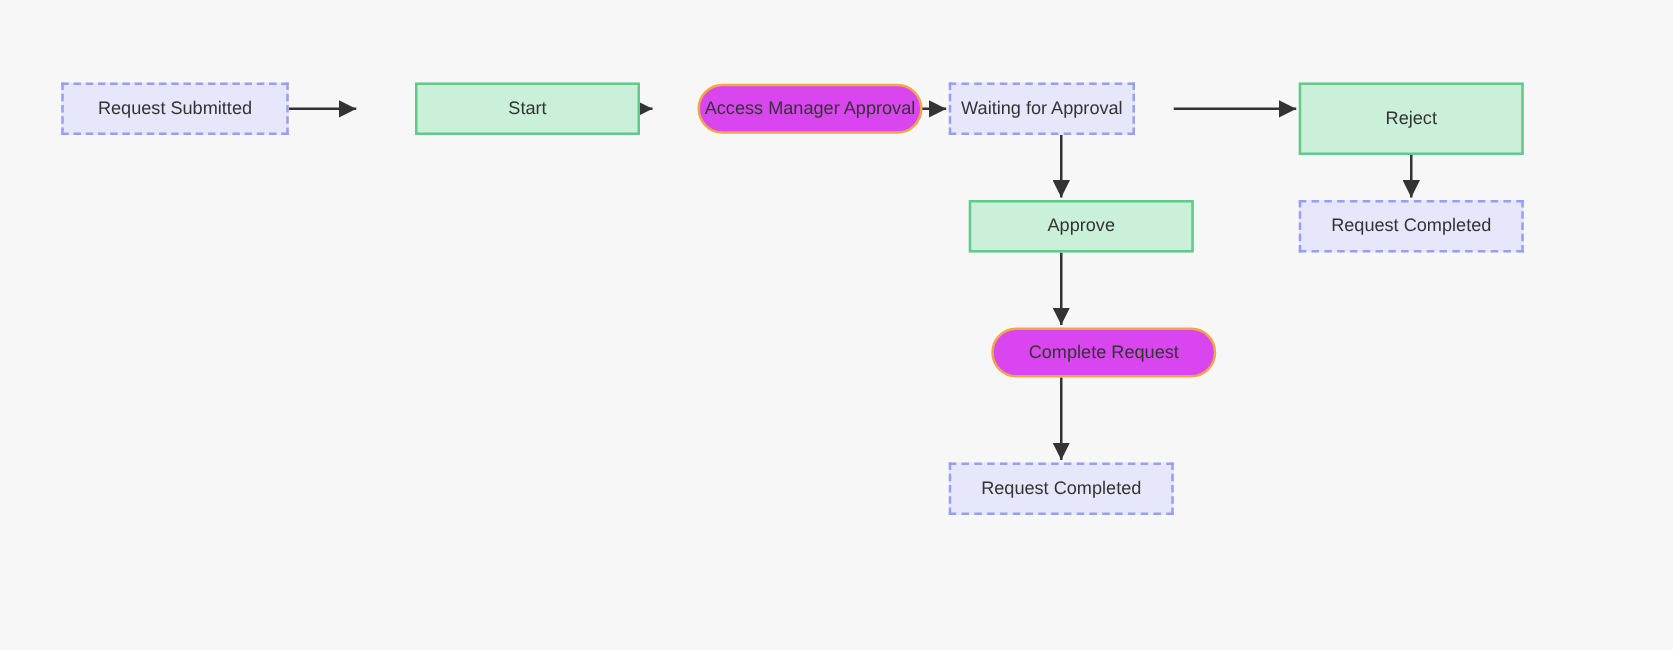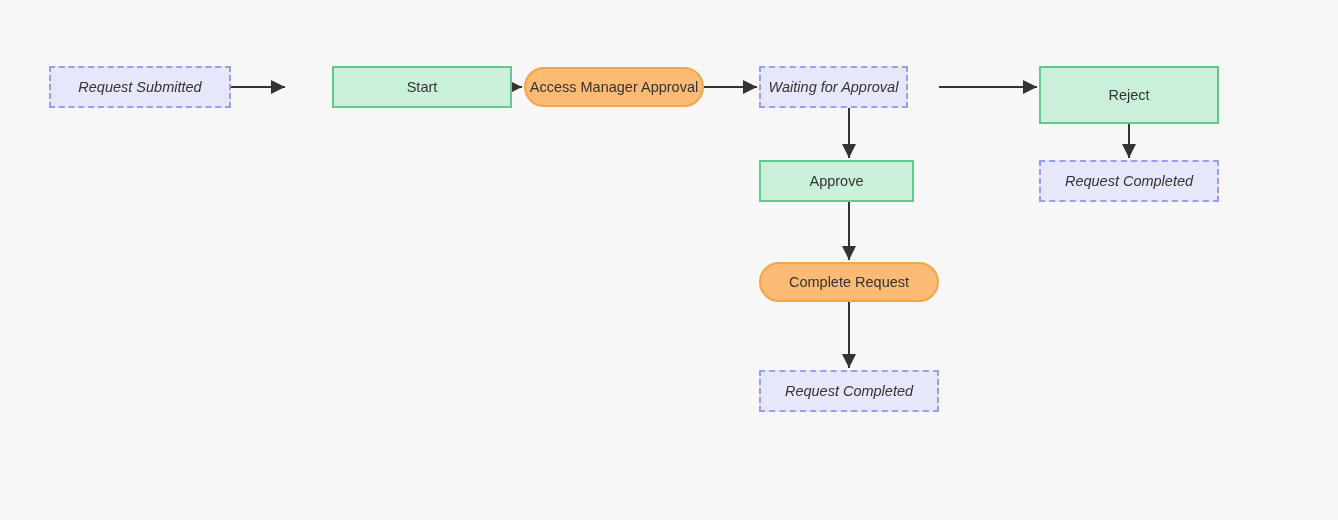--- a/index.html
+++ b/index.html
@@ -30,39 +30,39 @@
     justify-content: center;
     box-sizing: border-box;
     font-size: 14.5px;
     color: #333333;
     text-align: center;
     cursor: default;
   }
   .node-state {
     background: #e7e7fb;
     border: 2px dashed #979fee;
-    font-style: italic;
   }
   .node-task {
     background: #cbf0da;
     border: 2px solid #61c98b;
   }
   .node-event {
-    background: #fdba74;
+    background: #d946ef;
     border: 2px solid #f0a64a;
     border-radius: 20px;
+    margin-left: 34px;
   }
   
   #n-request-submitted { left: 49px;   top: 66px;  width: 182px; height: 42px; }
   #n-start             { left: 287px;  top: 66px;  width: 180px; height: 42px; margin-left: 45px; }
   #n-access-manager    { left: 524px;  top: 67px;  width: 180px; height: 40px; }
   #n-waiting           { left: 759px;  top: 66px;  width: 149px; height: 42px; }
   #n-reject            { left: 1039px; top: 66px;  width: 180px; height: 58px; }
   #n-request-completed-reject { left: 1039px; top: 160px; width: 180px; height: 42px; }
-  #n-approve           { left: 759px;  top: 160px; width: 155px; height: 42px; }
+  #n-approve           { left: 775px;  top: 160px; width: 180px; height: 42px; }
   #n-complete-request  { left: 759px;  top: 262px; width: 180px; height: 40px; align-items: center; }
   #n-request-completed-final { left: 759px; top: 370px; width: 180px; height: 42px; }
 </style>
 </head>
 <body>
 
 <div class="canvas">
 
   <svg class="edges" width="1338" height="520" viewBox="0 0 1338 520" xmlns="http://www.w3.org/2000/svg">
     <defs>

